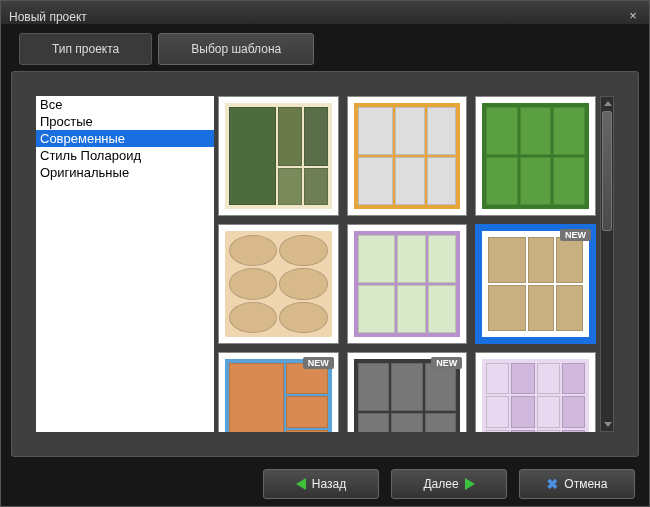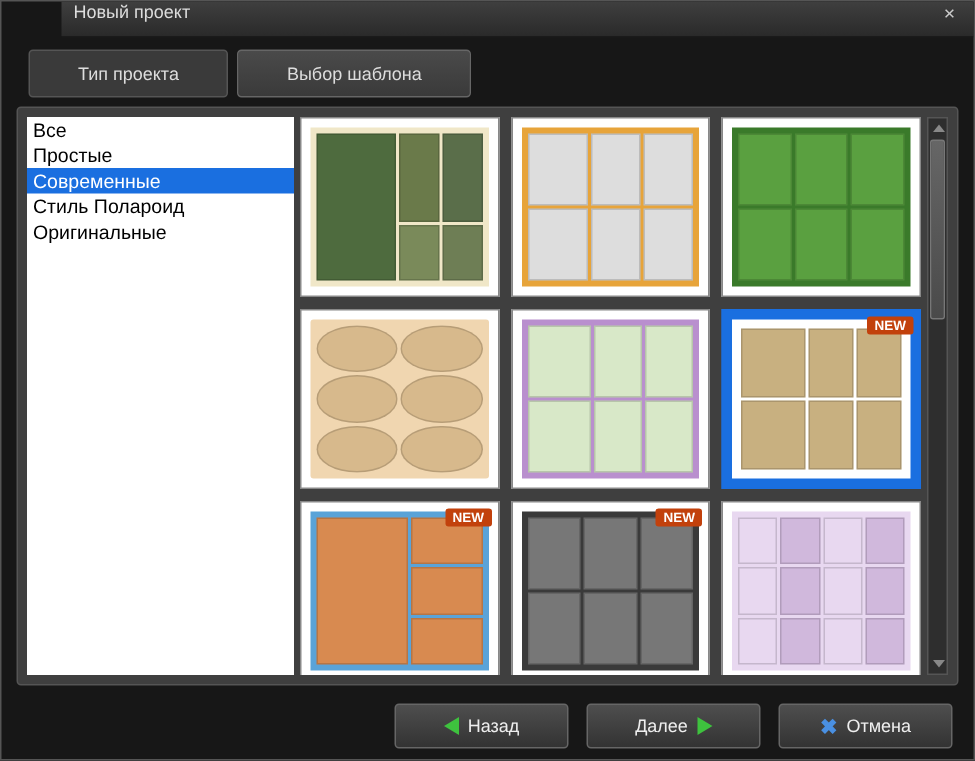--- a/index.html
+++ b/index.html
@@ -8,24 +8,23 @@
     background: #171717;
     font-family: Tahoma, Arial, sans-serif;
     font-size: 12px;
     color: #e0e0e0;
     overflow: hidden;
     border: 1px solid #555;
   }
   .titlebar {
     height: 24px;
     background: linear-gradient(#3f3f3f, #2a2a2a);
-    display: flex; align-items: flex-start;
+    display: flex; align-items: flex-end;
     padding: 0 8px;
     border-bottom: 1px solid #1a1a1a;
-    margin-left: 40px;
   }
   .titlebar .title { flex: 1; font-size: 12px; color: #ddd; }
   .titlebar .close {
     width: 16px; height: 16px; text-align: center;
     color: #ccc; cursor: pointer; font-size: 13px; line-height: 16px;
   }
   .content {
     padding: 6px 10px 0 10px;
   }
   .tabs { display: flex; gap: 6px; margin: 2px 0 6px 8px; }
@@ -41,21 +40,21 @@
   .tab.active {
     background: linear-gradient(#4a4a4a,#3a3a3a);
     border-color: #666;
   }
   .main {
     display: flex;
     height: 386px;
     background: #3f3f3f;
     border: 1px solid #555;
     border-radius: 3px;
-    padding: 6px;
+    padding: 24px;
     gap: 4px;
   }
   .sidebar {
     width: 178px;
     background: #fff;
     color: #000;
     font-size: 13px;
     overflow: hidden;
   }
   .sidebar .item {
@@ -113,21 +112,21 @@
   .t7 .inner { background:#5aa3d8; grid-template-columns:1.3fr 1fr; grid-template-rows:1fr 1fr 1fr; }
   .t7 .cell{background:#d88a50;}
   .t7 .c1{grid-row:1/4;}
   .t8 .inner { background:#3a3a3a; grid-template-columns:1fr 1fr 1fr; grid-template-rows:1fr 1fr; }
   .t8 .cell{background:#777;}
   .t9 .inner { background:#e8d8f0; grid-template-columns:repeat(4,1fr); grid-template-rows:repeat(3,1fr); }
   .t9 .cell{background:#d0b8dc;}
   .t9 .cell:nth-child(odd){background:#e8d8f0;}
   .badge-new {
     position: absolute; top: 4px; right: 4px;
-    background: #c2410c; color: #fff;
+    background: #737373; color: #fff;
     font-size: 9px; font-weight: bold;
     padding: 1px 5px;
     border-radius: 2px;
   }
   .scrollbar {
     width: 14px;
     background: #2e2e2e;
     border: 1px solid #555;
     position: relative;
     margin-left: 4px;

